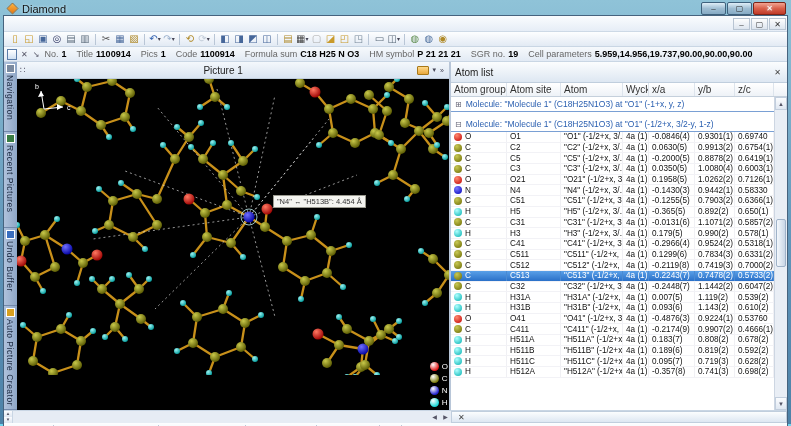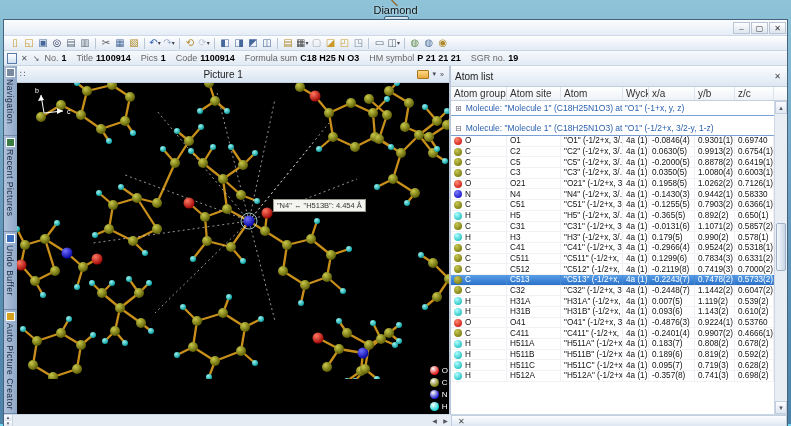--- a/index.html
+++ b/index.html
@@ -1,21 +1,21 @@
 <!DOCTYPE html>
 <html><head>
 <meta charset="utf-8">
 <style>
   * { margin:0; padding:0; box-sizing:border-box; }
   html,body { width:791px; height:426px; overflow:hidden; font-family:"Liberation Sans","DejaVu Sans",sans-serif; }
   #frame { width:791px; height:426px; background:linear-gradient(180deg,#8fc3d8,#5e93b8 60%,#4d82a8);
            padding:2px 3px 3px 3px; border-bottom:2px solid #6fd4ee; display:flex; flex-direction:column; }
   
   .titlebar { height:17px; display:flex; align-items:center; color:#111; font-size:11px;
-              text-shadow:0 0 3px #cfeaf5; padding:0 2px;flex-direction:column; }
+              text-shadow:0 0 3px #cfeaf5; padding:0 2px; }
   .app-icon { width:11px; height:11px; margin:0 4px 0 2px;
               background:linear-gradient(135deg,#ffb23c,#e07818); transform:rotate(45deg) scale(.78);
               border:1px solid #9a5a10; }
   .titlebar .spacer{flex:1}
   .winbtn { width:25px; height:13px; margin-left:1px; border:1px solid #3e617c; border-radius:2px;
             background:linear-gradient(#dfeef7,#9ebdd2 50%,#86aac4); font-size:8px; line-height:11px;
             text-align:center; color:#222; }
   .winbtn.close { width:33px; background:linear-gradient(#f2a492,#d9604a 50%,#c03a28); color:#fff; border-color:#7c2417;}
   
   #client { flex:1; background:#eef3f9; display:flex; flex-direction:column; border:1px solid #46637e; }
@@ -275,20 +275,21 @@
       <span class="doc-ic"></span>
       <span class="ib-glyph">✕</span>
       <span class="ib-glyph">↘</span>
       <span class="field"><span>No.</span><b>1</b></span>
         <span class="field"><span>Title</span><b>1100914</b></span>
         <span class="field"><span>Pics</span><b>1</b></span>
         <span class="field"><span>Code</span><b>1100914</b></span>
         <span class="field"><span>Formula sum</span><b>C18 H25 N O3</b></span>
         <span class="field"><span>HM symbol</span><b>P 21 21 21</b></span>
         <span class="field"><span>SGR no.</span><b>19</b></span>
+        <span class="field"><span>Cell parameters</span><b>5.959,14.956,19.737,90.00,90.00,90.00</b></span>
     </div>
 
     <div id="main">
 
       <div id="sidestrip">
         <div class="vtab" style="height: 70px;">
             <span class="ic" style="background: rgb(122, 138, 160);"></span>
             <span class="vlabel">Navigation</span>
           </div>
           <div class="vtab" style="height: 96px;">
@@ -933,21 +934,21 @@
                 <span class="c6">0.53760</span>
               </div>
               <div class="arow">
                 <span class="c0">
                   <span class="dot dot-C"></span>
                   <span>C</span>
                 </span>
                 <span class="c1">C411</span>
                 <span class="c2">"C411" (-1/2+x, ...</span>
                 <span class="c3">4a (1)</span>
-                <span class="c4">-0.2401(4)</span>
+                <span class="c4">-0.2174(9)</span>
                 <span class="c5">0.9907(2)</span>
                 <span class="c6">0.4666(1)</span>
               </div>
               <div class="arow">
                 <span class="c0">
                   <span class="dot dot-H"></span>
                   <span>H</span>
                 </span>
                 <span class="c1">H511A</span>
                 <span class="c2">"H511A" (-1/2+x...</span>

